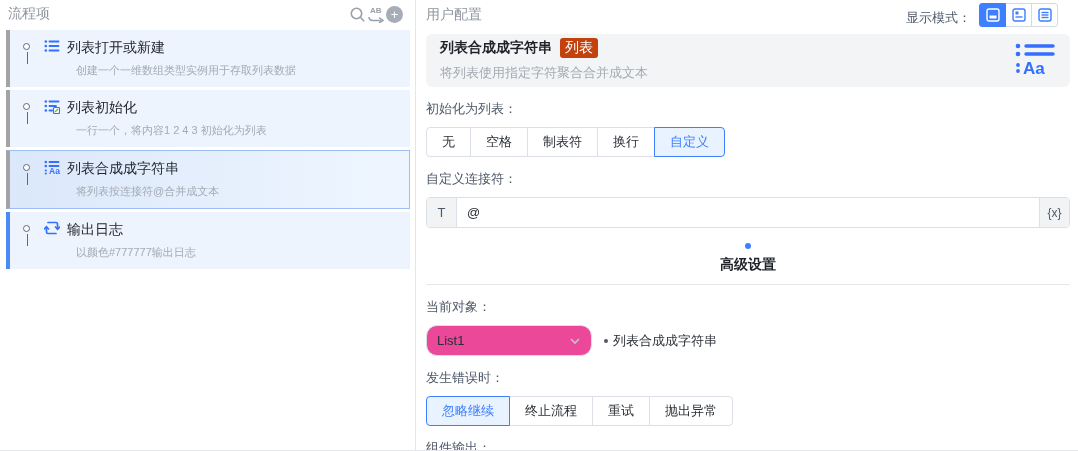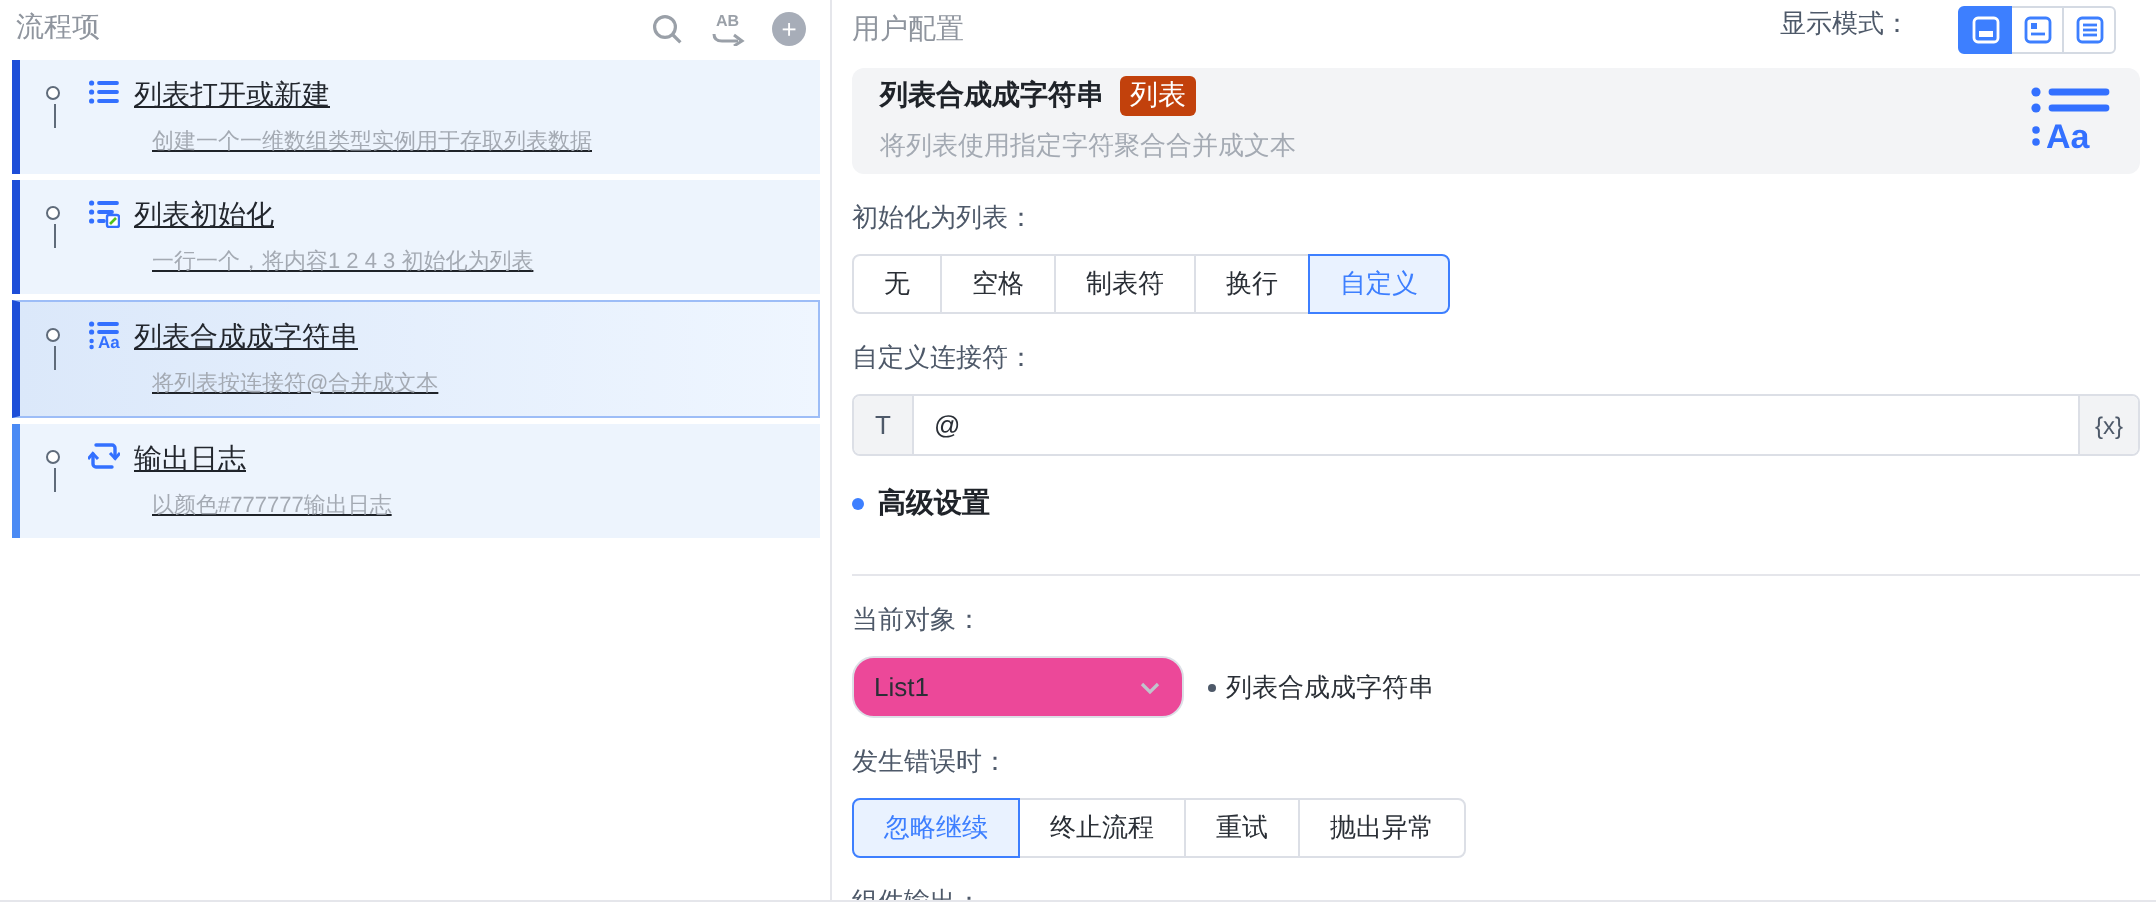--- a/index.html
+++ b/index.html
@@ -9,50 +9,50 @@
     position:relative; width:1078px; height:451px; background:#fff;
     border-bottom:1px solid #e5e6eb; display:flex; overflow:hidden;
     color:#1f2329; font-size:13px;
   }
   
   .left{ width:416px; border-right:1px solid #e5e6eb; flex:none; }
   .panel-header{
     height:28px; display:flex; align-items:center; justify-content:space-between;
     padding:0 12px 0 8px; color:#8f959e; font-size:14px;
   }
-  .header-icons{ display:flex; align-items:center; gap:12px; }
+  .header-icons{ display:flex; align-items:center; }
   .icon-btn{ display:flex; align-items:center; justify-content:center; cursor:pointer; }
   .add-circle{
     width:17px; height:17px; border-radius:50%; background:#a7adb8; color:#fff;
     display:flex; align-items:center; justify-content:center; font-size:13px; line-height:1;
   }
   .items{ padding:2px 5px 0 6px; }
   .item{
-    position:relative; background:#edf4fd; border-left:4px solid #1d4ed8;
-    padding:8px 8px 9px 34px; margin-bottom:3px; cursor:pointer;text-decoration:underline;
+    position:relative; background:#edf4fd; border-left:4px solid #a3a3a3;
+    padding:8px 8px 9px 34px; margin-bottom:3px; cursor:pointer;
   }
   .item--blue{ border-left-color:#4a8af4; }
   .item--selected{
     border-top:1px solid #9dbdf7; border-right:1px solid #9dbdf7; border-bottom:1px solid #9dbdf7;
     background:linear-gradient(90deg,#dbe8fa,#eff6ff);
   }
   .node{
     position:absolute; left:13px; top:13px; width:7px; height:7px; background:#fff;
     border:1px solid #5f6b7a; border-radius:50%;
   }
   .node::after{
     content:""; position:absolute; left:2.5px; top:8px; width:1px; height:12px; background:#5f6b7a;
   }
   .item-title-row{ display:flex; align-items:center; gap:7px; }
   .item-title{ font-size:14px; color:#23272e; }
   .item-sub{ margin-top:6px; font-size:11px; color:#a4aab3;margin-left:32px; }
   
   .right{ flex:1; padding:0 8px 0 10px; }
   .right .panel-header{ padding:0 12px 0 0; height:30px; }
-  .display-mode{ display:flex; align-items:flex-start; gap:24px; }
+  .display-mode{ display:flex; align-items:flex-end; gap:8px; }
   .display-mode-label{ color:#4e5969; font-size:13px; }
   .mode-group{ display:flex; }
   .mode-btn{
     width:27px; height:24px; border:1px solid #d4dae3; background:#fff;
     display:flex; align-items:center; justify-content:center; margin-left:-1px; cursor:pointer;
   }
   .mode-btn:first-child{ border-radius:3px 0 0 3px; margin-left:0; }
   .mode-btn:last-child{ border-radius:0 3px 3px 0; }
   .mode-btn--active{ background:#3d7fff; border-color:#3d7fff; z-index:1; }
   .card{
@@ -82,22 +82,23 @@
     width:30px; background:#f2f3f5; color:#4e5969; display:flex; align-items:center;
     justify-content:center; font-size:13px; flex:none; cursor:pointer;
   }
   .addon--left{ border-right:1px solid #dcdfe6; }
   .addon--right{ border-left:1px solid #dcdfe6; font-size:12px; }
   .input-group input{
     flex:1; border:none; outline:none; padding:0 10px; font-size:13px; color:#2a2f36;
     font-family:"Liberation Sans","DejaVu Sans",sans-serif; background:#fff;
   }
   .section-header{
-    display:flex; align-items:center; gap:7px; margin-top:15px; padding-bottom:26px;
+    display:flex; align-items:center; gap:7px; margin-top:15px; padding-bottom:10px;
     border-bottom:1px solid #e5e6eb;
+    flex-direction:column;
   }
   .section-dot{ width:6px; height:6px; border-radius:50%; background:#3d7fff; }
   .section-title{ font-size:14px; font-weight:bold; color:#1f2329; }
   .select-row{ display:flex; align-items:center; gap:12px; }
   .select{
     width:166px; height:31px; border:1px solid #dcdfe6; border-radius:11px; background:#ec4899;
     display:flex; align-items:center; justify-content:space-between; padding:0 10px;
     font-size:13px; color:#2a2f36; cursor:pointer;gap:18px;
   }
   .hint{ display:flex; align-items:center; gap:5px; color:#2a2f36; font-size:13px; }

